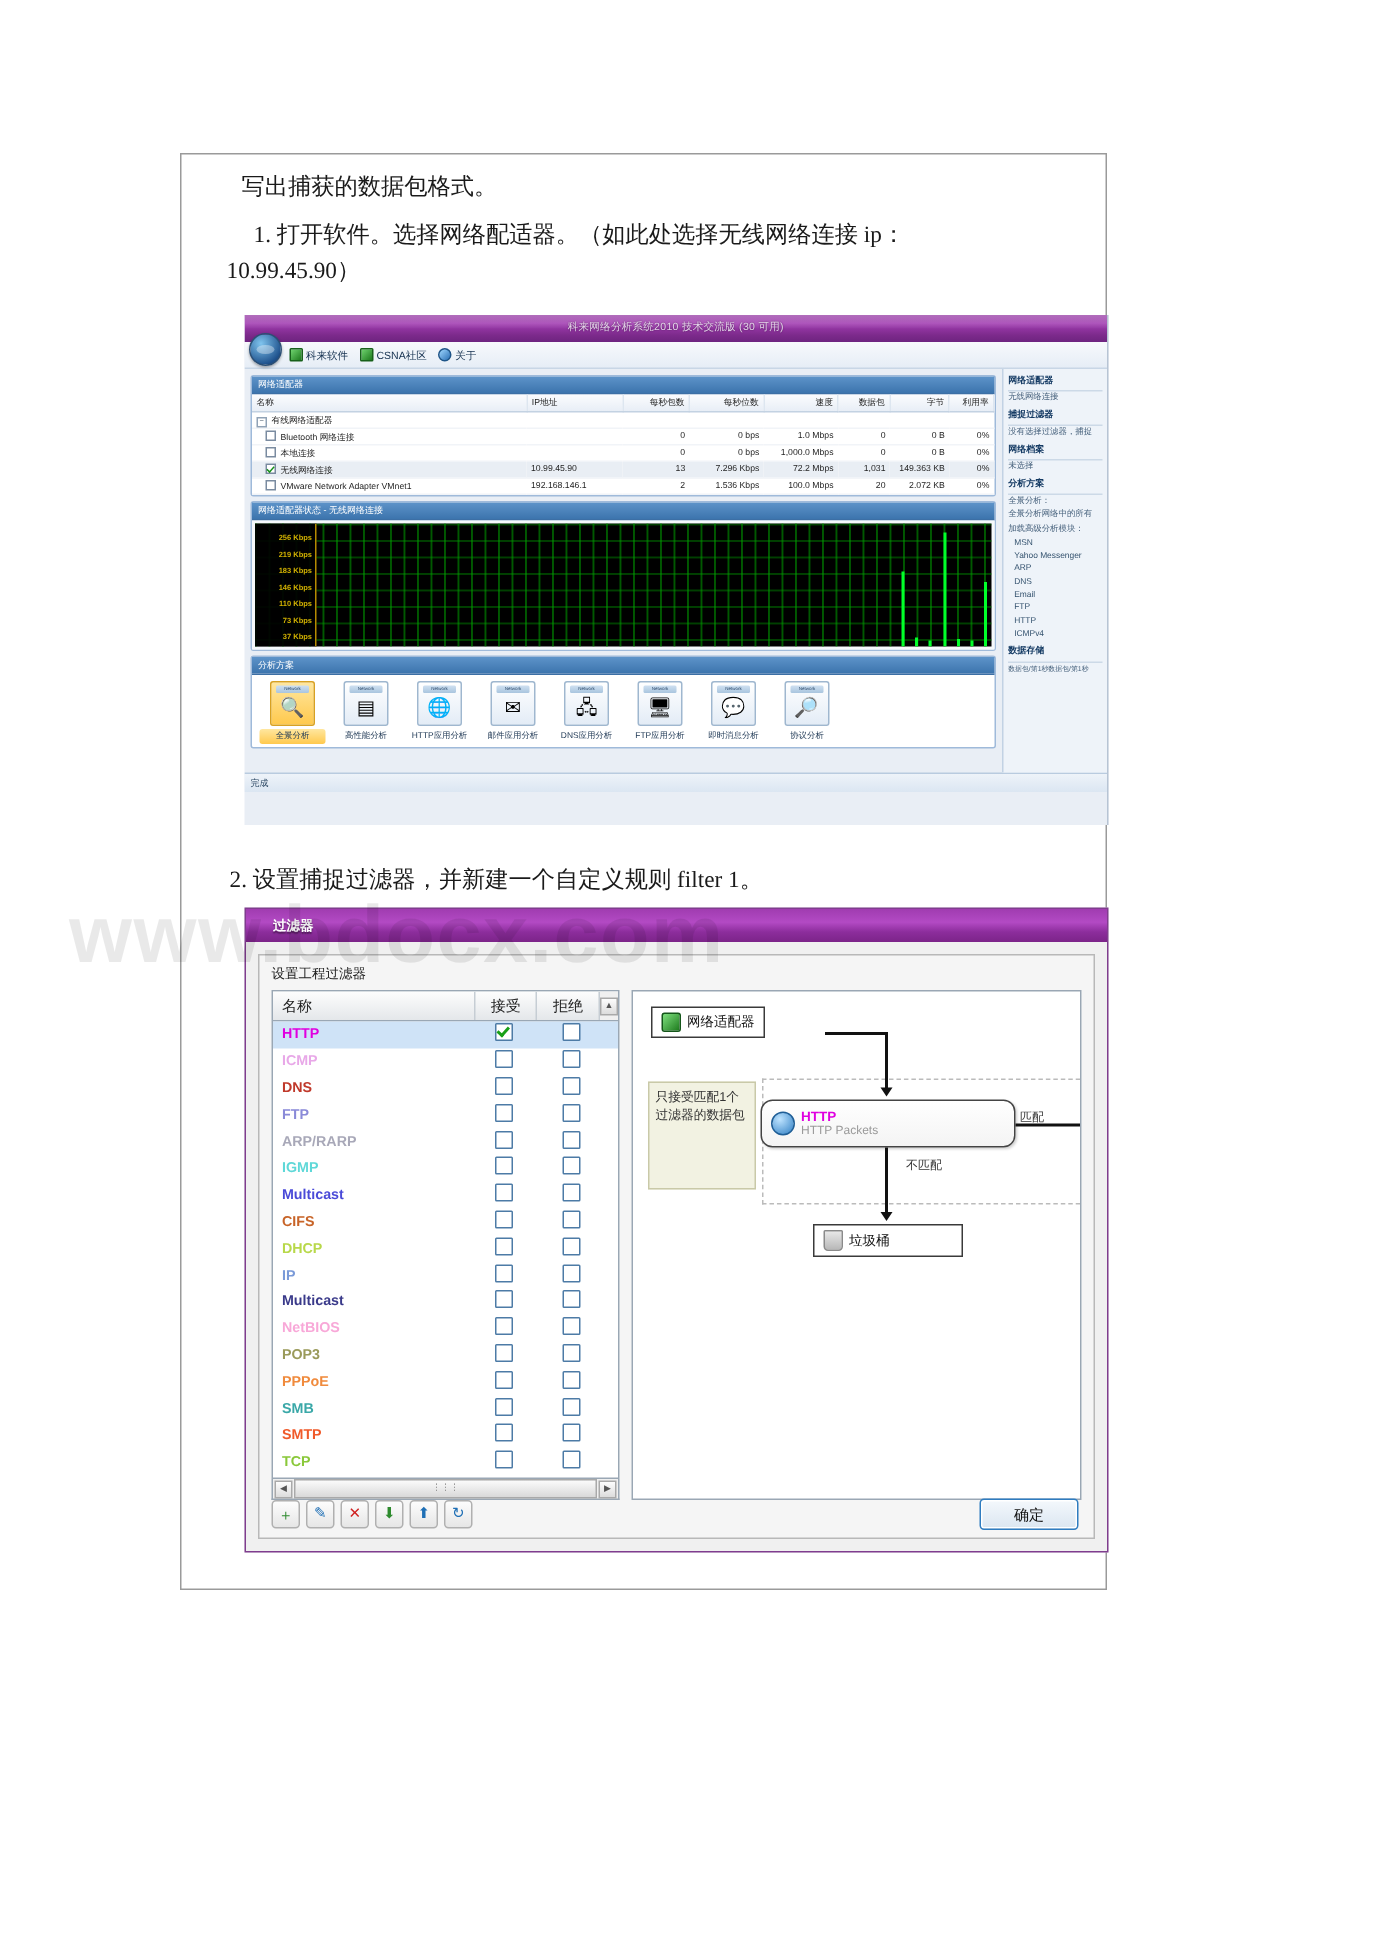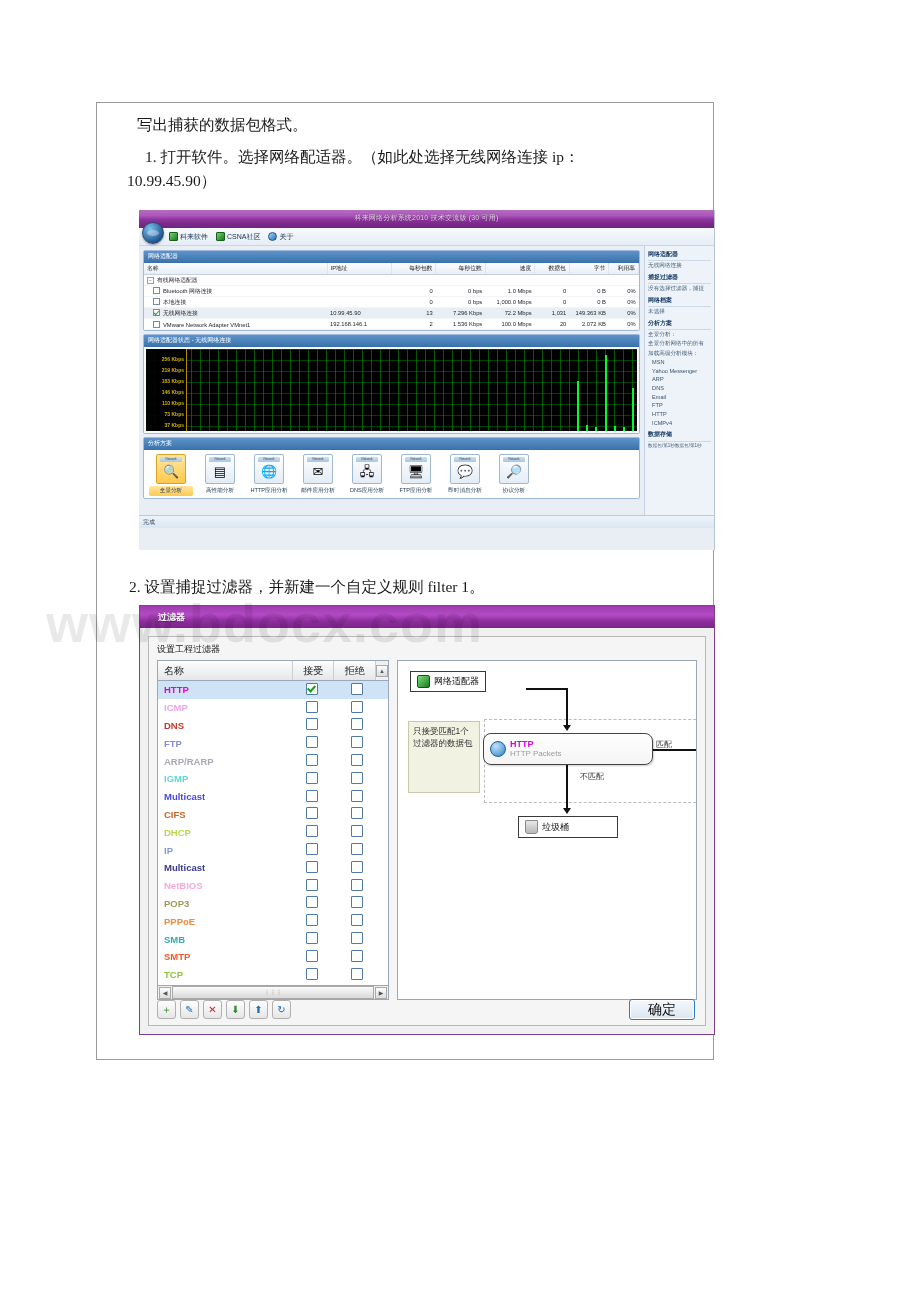--- a/index.html
+++ b/index.html
@@ -12,21 +12,21 @@
     width: 920px;
     height: 1302px;
     font-family: "Liberation Serif", "DejaVu Serif", serif;
     position: relative;
     overflow: hidden;
   }
 
   
   .page {
     position: absolute;
-    left: 96px;
+    left: 120px;
     top: 102px;
     width: 618px;
     height: 958px;
     border: 1px solid #9a9a9a;
     box-sizing: border-box;
     background: #fff;
   }
 
   
   .doc-text {
@@ -312,21 +312,21 @@
     width: 19px; height: 19px; border: 1px solid #b0b0b0; border-radius: 3px;
     background: linear-gradient(to bottom,#fdfdfd,#e6e6e6);
     display:flex;align-items:center;justify-content:center; font-size: 10px;
     box-sizing:border-box;
   }
   .ok-btn {
     position: absolute; right: 10px; bottom: 5px;
     width: 66px; height: 21px; border: 1px solid #2f7cc0; border-radius: 3px;
     background: linear-gradient(to bottom,#f4f8fc,#dbe6f1);
     display:flex;align-items:center;justify-content:center;
-    font-size: 14px; color: #101010; box-sizing:border-box;
+    font-size: 10px; color: #101010; box-sizing:border-box;
     box-shadow: inset 0 0 0 1px #ffffff;
   }
 
   
   .watermark {
     position: absolute; left: 46px; top: 592px;
     font-family: "Liberation Sans", "DejaVu Sans", sans-serif;
     font-size: 54px; color: rgba(0,0,0,0.085); font-weight: bold;
     letter-spacing: 1px; pointer-events: none; z-index: 60; white-space: nowrap;
   }

